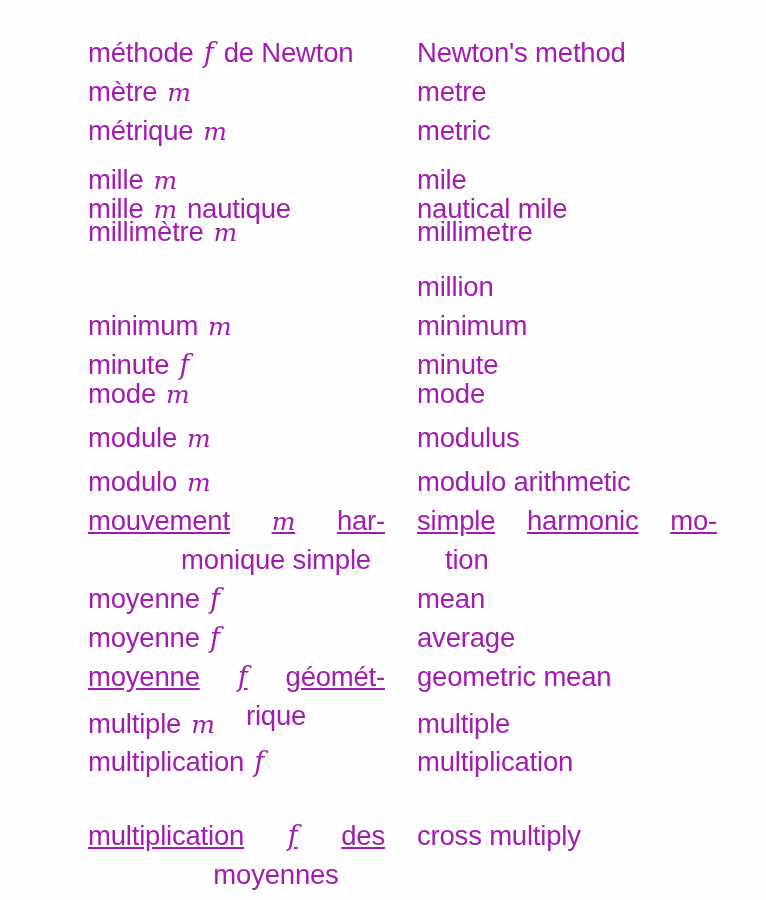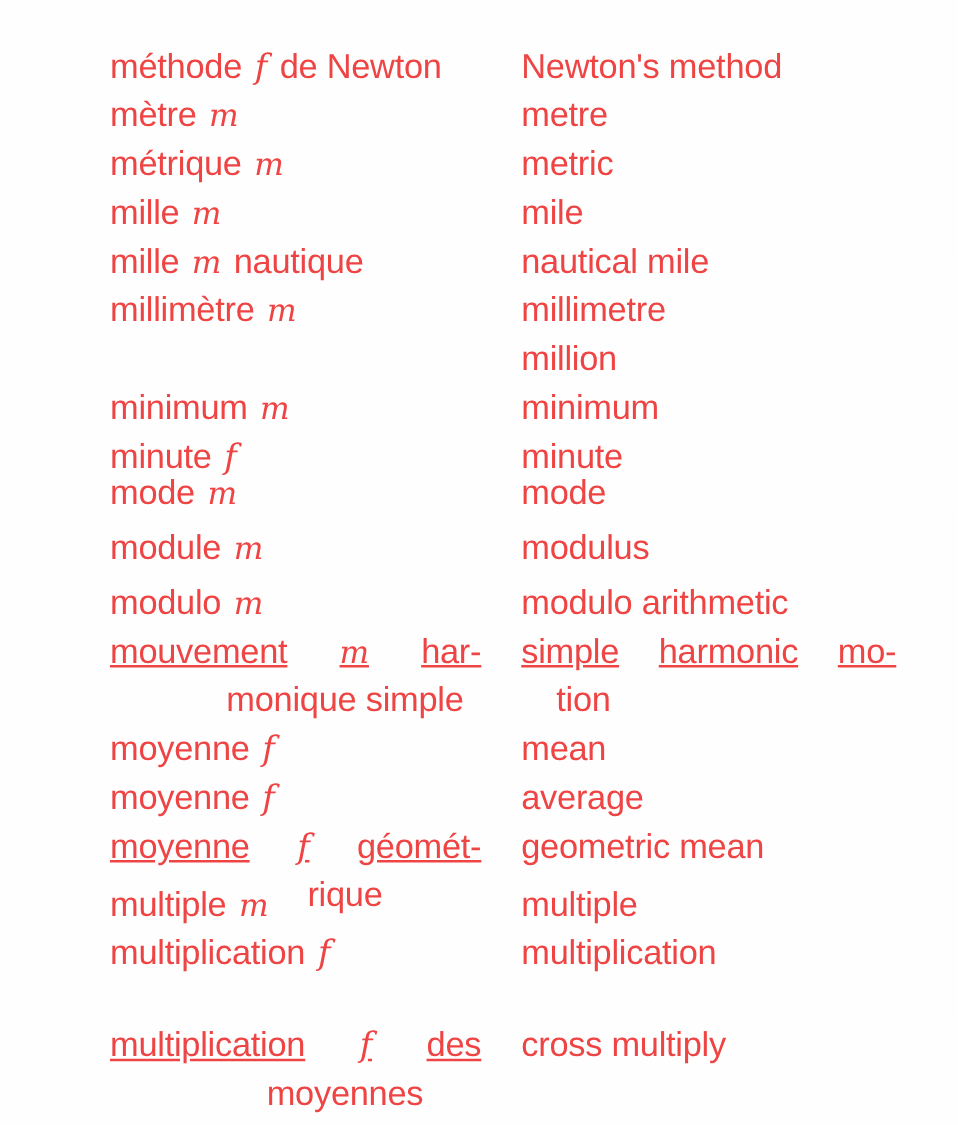--- a/index.html
+++ b/index.html
@@ -35,21 +35,21 @@
     height: 39px;
   }
 
   .cell {
     position: absolute;
     top: 0;
     font-size: 27.5px;
     line-height: 39px;
     letter-spacing: -0.2px;
     white-space: nowrap;
-    color: #ef4444;
+    color: #a21caf;
   }
 
   .cell.fr {
     left: 88px;
     width: 320px;
   }
 
   .cell.en {
     left: 417px;
     width: 345px;
@@ -90,29 +90,29 @@
         <div class="cell en">Newton's method</div>
       </div>
       <div class="entry-row" style="top: 72px;">
         <div class="cell fr"><span>mètre</span> <span class="gender m">m</span></div>
         <div class="cell en">metre</div>
       </div>
       <div class="entry-row" style="top: 111px;">
         <div class="cell fr"><span>métrique</span> <span class="gender m">m</span></div>
         <div class="cell en">metric</div>
       </div>
-      <div class="entry-row" style="top: 150px;">
+      <div class="entry-row" style="top: 160px;">
         <div class="cell fr"><span>mille</span> <span class="gender m">m</span></div>
         <div class="cell en">mile</div>
       </div>
       <div class="entry-row" style="top: 189px;">
         <div class="cell fr"><span>mille</span> <span class="gender m">m</span> <span>nautique</span></div>
         <div class="cell en">nautical mile</div>
       </div>
-      <div class="entry-row" style="top: 228px;">
+      <div class="entry-row" style="top: 212px;">
         <div class="cell fr"><span>millimètre</span> <span class="gender m">m</span></div>
         <div class="cell en">millimetre</div>
       </div>
       <div class="entry-row" style="top: 267px;">
         <div class="cell en">million</div>
       </div>
       <div class="entry-row" style="top: 306px; padding-left: 32px;">
         <div class="cell fr"><span>minimum</span> <span class="gender m">m</span></div>
         <div class="cell en">minimum</div>
       </div>

